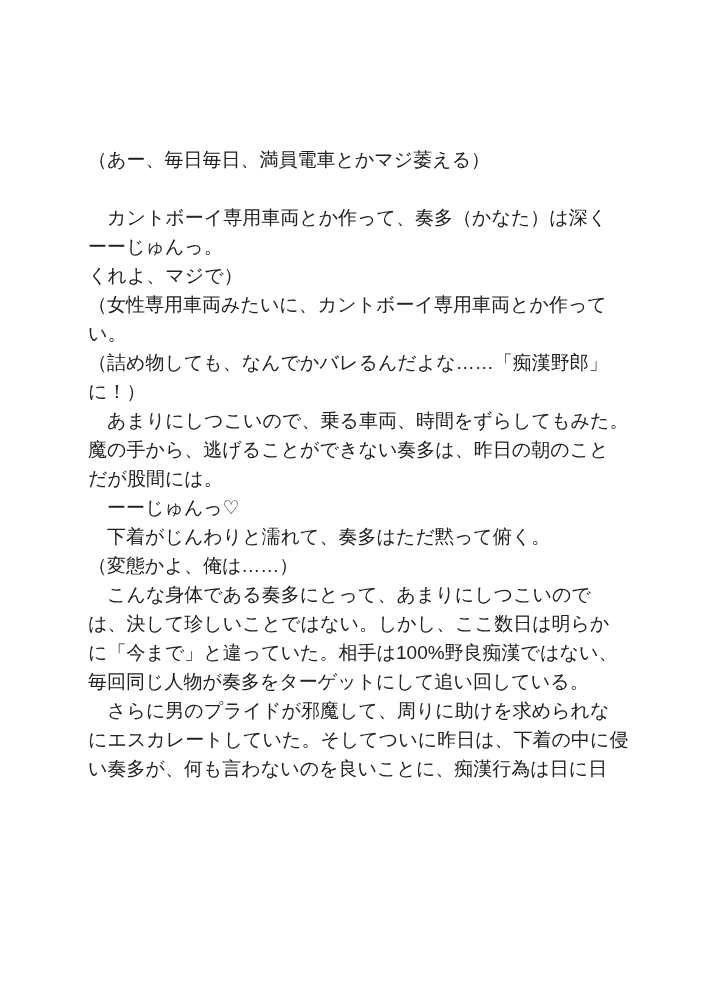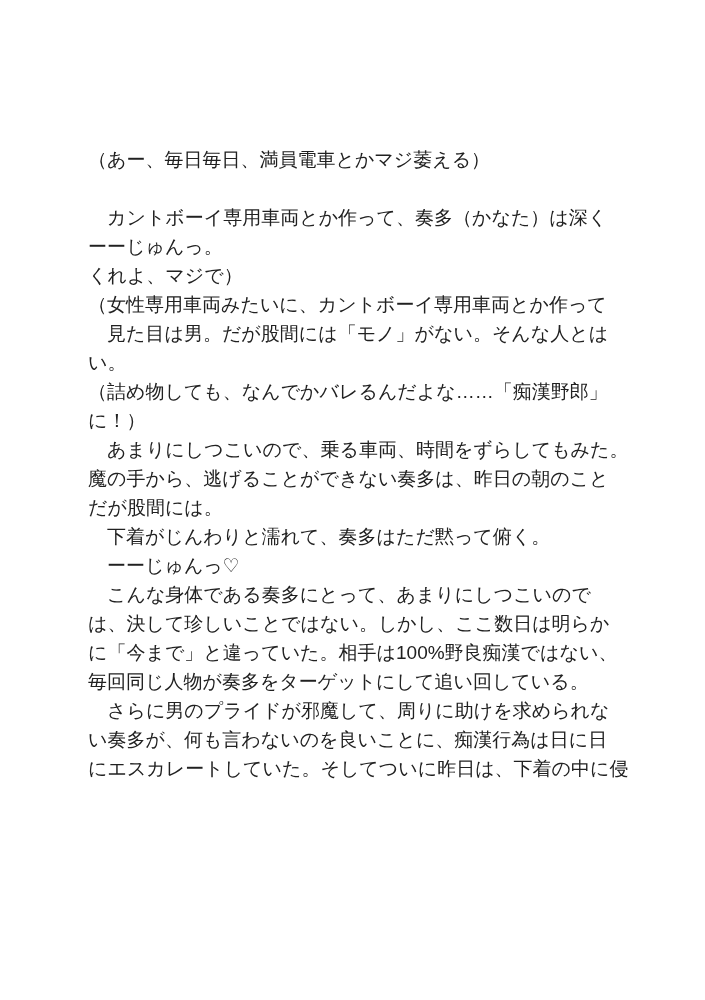--- a/index.html
+++ b/index.html
@@ -40,30 +40,30 @@
 <body>
 
 <div class="page">
   <div class="text-block" style="color: rgb(33, 33, 33);">
       <p class="text-line">（あー、毎日毎日、満員電車とかマジ萎える）</p>
       <p class="text-line">&nbsp;</p>
       <p class="text-line">　カントボーイ専用車両とか作って、奏多（かなた）は深く</p>
       <p class="text-line">ーーじゅんっ。</p>
       <p class="text-line">くれよ、マジで）</p>
       <p class="text-line">（女性専用車両みたいに、カントボーイ専用車両とか作って</p>
-      <p class="text-line">　見た目は男。だが股間には「モノ」がない。そんな人とは</p>
       <p class="text-line">い。</p>
       <p class="text-line">（詰め物しても、なんでかバレるんだよな……「痴漢野郎」</p>
       <p class="text-line">に！）</p>
       <p class="text-line">　あまりにしつこいので、乗る車両、時間をずらしてもみた。</p>
       <p class="text-line">魔の手から、逃げることができない奏多は、昨日の朝のこと</p>
       <p class="text-line">だが股間には。</p>
+      <p class="text-line">　ーーじゅんっ♡</p>
       <p class="text-line">　下着がじんわりと濡れて、奏多はただ黙って俯く。</p>
-      <p class="text-line">　ーーじゅんっ♡</p>
+      <p class="text-line">（変態かよ、俺は……）</p>
       <p class="text-line">　こんな身体である奏多にとって、あまりにしつこいので</p>
       <p class="text-line">は、決して珍しいことではない。しかし、ここ数日は明らか</p>
       <p class="text-line">に「今まで」と違っていた。相手は100%野良痴漢ではない、</p>
       <p class="text-line">毎回同じ人物が奏多をターゲットにして追い回している。</p>
       <p class="text-line">　さらに男のプライドが邪魔して、周りに助けを求められな</p>
+      <p class="text-line">にエスカレートしていた。そしてついに昨日は、下着の中に侵</p>
       <p class="text-line">い奏多が、何も言わないのを良いことに、痴漢行為は日に日</p>
-      <p class="text-line">にエスカレートしていた。そしてついに昨日は、下着の中に侵</p>
     </div>
 </div>
 
 </body></html>

